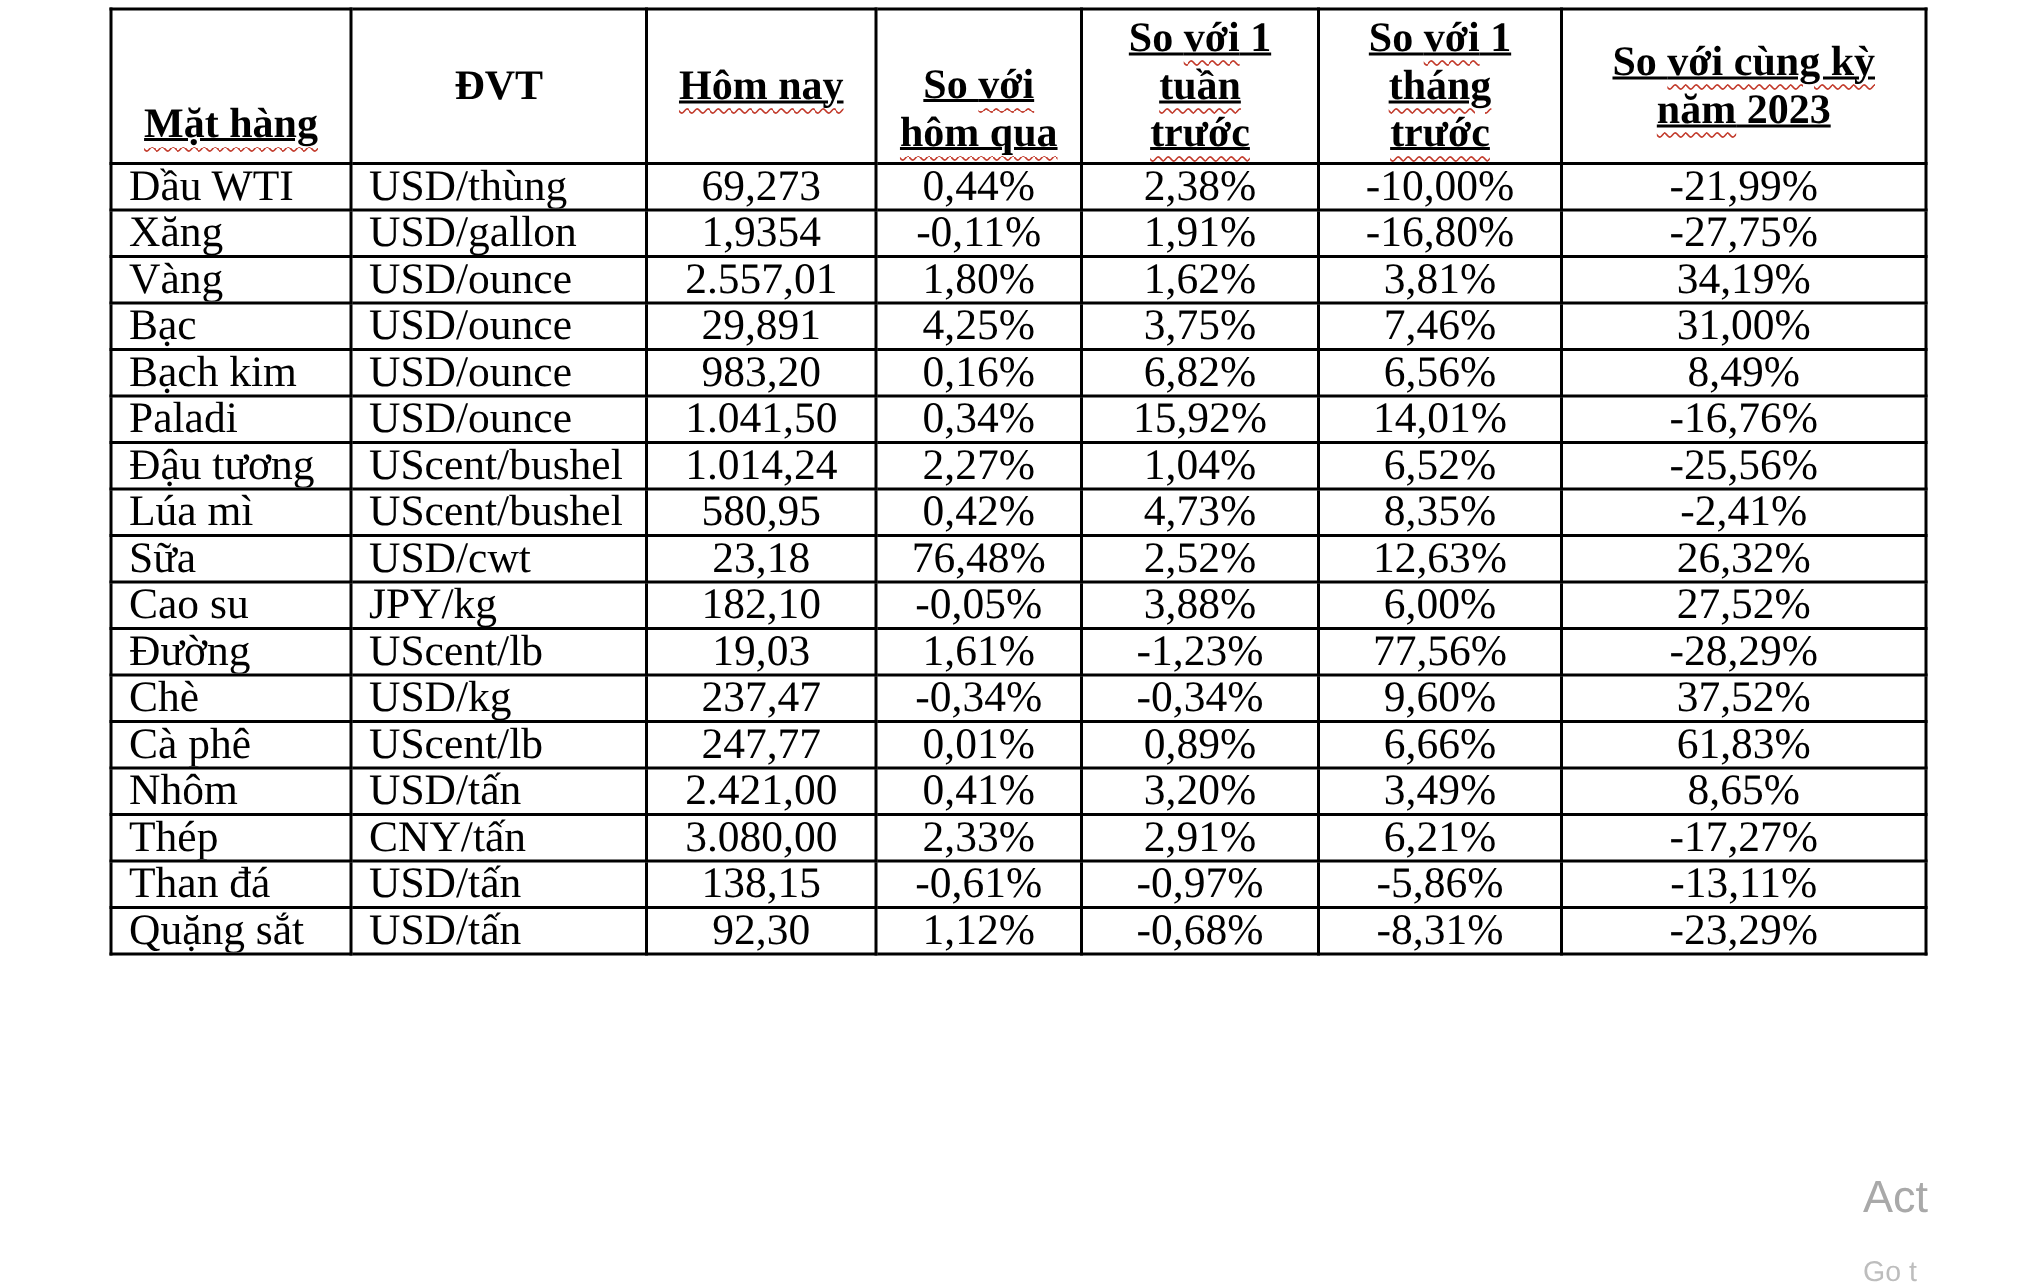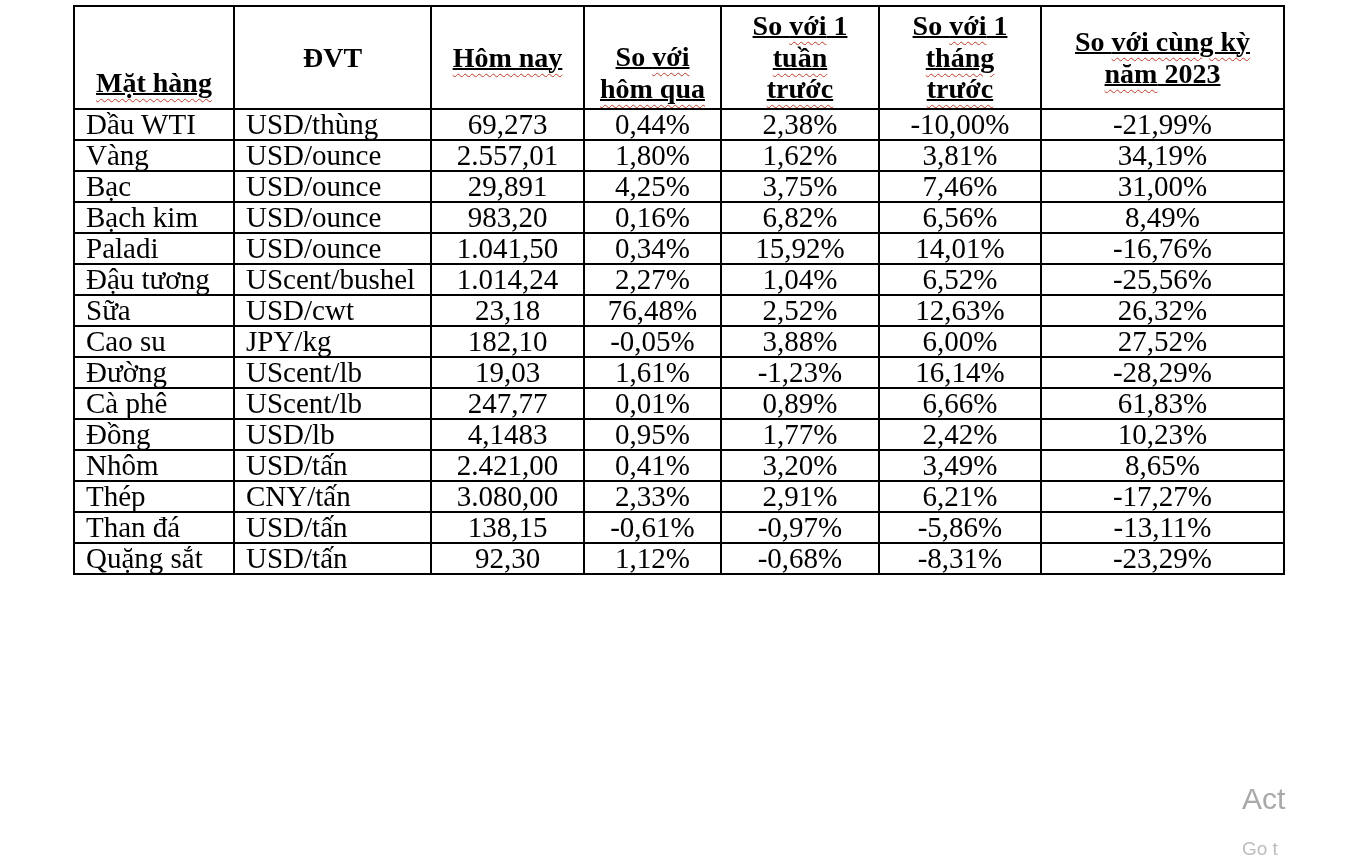--- a/index.html
+++ b/index.html
@@ -91,20 +91,29 @@
       <tr>
         <td class="c-item"><span class="squiggle">Dầu</span> WTI</td>
         <td class="c-unit">USD/<span class="squiggle">thùng</span></td>
         <td class="c-today">69,273</td>
         <td class="c-vs_yesterday">0,44%</td>
         <td class="c-vs_week">2,38%</td>
         <td class="c-vs_month">-10,00%</td>
         <td class="c-vs_year">-21,99%</td>
       </tr>
       <tr>
+        <td class="c-item"><span class="squiggle">Xăng</span></td>
+        <td class="c-unit">USD/gallon</td>
+        <td class="c-today">1,9354</td>
+        <td class="c-vs_yesterday">-0,11%</td>
+        <td class="c-vs_week">1,91%</td>
+        <td class="c-vs_month">-16,80%</td>
+        <td class="c-vs_year">-27,75%</td>
+      </tr>
+      <tr>
         <td class="c-item"><span class="squiggle">Vàng</span></td>
         <td class="c-unit">USD/ounce</td>
         <td class="c-today">2.557,01</td>
         <td class="c-vs_yesterday">1,80%</td>
         <td class="c-vs_week">1,62%</td>
         <td class="c-vs_month">3,81%</td>
         <td class="c-vs_year">34,19%</td>
       </tr>
       <tr>
         <td class="c-item"><span class="squiggle">Bạc</span></td>
@@ -136,20 +145,29 @@
       <tr>
         <td class="c-item"><span class="squiggle">Đậu tương</span></td>
         <td class="c-unit"><span class="squiggle">UScent/bushel</span></td>
         <td class="c-today">1.014,24</td>
         <td class="c-vs_yesterday">2,27%</td>
         <td class="c-vs_week">1,04%</td>
         <td class="c-vs_month">6,52%</td>
         <td class="c-vs_year">-25,56%</td>
       </tr>
       <tr>
+        <td class="c-item"><span class="squiggle">Lúa mì</span></td>
+        <td class="c-unit"><span class="squiggle">UScent/bushel</span></td>
+        <td class="c-today">580,95</td>
+        <td class="c-vs_yesterday">0,42%</td>
+        <td class="c-vs_week">4,73%</td>
+        <td class="c-vs_month">8,35%</td>
+        <td class="c-vs_year">-2,41%</td>
+      </tr>
+      <tr>
         <td class="c-item"><span class="squiggle">Sữa</span></td>
         <td class="c-unit">USD/cwt</td>
         <td class="c-today">23,18</td>
         <td class="c-vs_yesterday">76,48%</td>
         <td class="c-vs_week">2,52%</td>
         <td class="c-vs_month">12,63%</td>
         <td class="c-vs_year">26,32%</td>
       </tr>
       <tr>
         <td class="c-item">Cao <span class="squiggle">su</span></td>
@@ -159,40 +177,40 @@
         <td class="c-vs_week">3,88%</td>
         <td class="c-vs_month">6,00%</td>
         <td class="c-vs_year">27,52%</td>
       </tr>
       <tr>
         <td class="c-item"><span class="squiggle">Đường</span></td>
         <td class="c-unit"><span class="squiggle">UScent/lb</span></td>
         <td class="c-today">19,03</td>
         <td class="c-vs_yesterday">1,61%</td>
         <td class="c-vs_week">-1,23%</td>
-        <td class="c-vs_month">16,14%</td>
+        <td class="c-vs_month">77,56%</td>
         <td class="c-vs_year">-28,29%</td>
+      </tr>
+      <tr>
+        <td class="c-item"><span class="squiggle">Chè</span></td>
+        <td class="c-unit">USD/kg</td>
+        <td class="c-today">237,47</td>
+        <td class="c-vs_yesterday">-0,34%</td>
+        <td class="c-vs_week">-0,34%</td>
+        <td class="c-vs_month">9,60%</td>
+        <td class="c-vs_year">37,52%</td>
       </tr>
       <tr>
         <td class="c-item"><span class="squiggle">Cà phê</span></td>
         <td class="c-unit"><span class="squiggle">UScent/lb</span></td>
         <td class="c-today">247,77</td>
         <td class="c-vs_yesterday">0,01%</td>
         <td class="c-vs_week">0,89%</td>
         <td class="c-vs_month">6,66%</td>
         <td class="c-vs_year">61,83%</td>
-      </tr>
-      <tr>
-        <td class="c-item"><span class="squiggle">Đồng</span></td>
-        <td class="c-unit">USD/lb</td>
-        <td class="c-today">4,1483</td>
-        <td class="c-vs_yesterday">0,95%</td>
-        <td class="c-vs_week">1,77%</td>
-        <td class="c-vs_month">2,42%</td>
-        <td class="c-vs_year">10,23%</td>
       </tr>
       <tr>
         <td class="c-item"><span class="squiggle">Nhôm</span></td>
         <td class="c-unit">USD/<span class="squiggle">tấn</span></td>
         <td class="c-today">2.421,00</td>
         <td class="c-vs_yesterday">0,41%</td>
         <td class="c-vs_week">3,20%</td>
         <td class="c-vs_month">3,49%</td>
         <td class="c-vs_year">8,65%</td>
       </tr>

